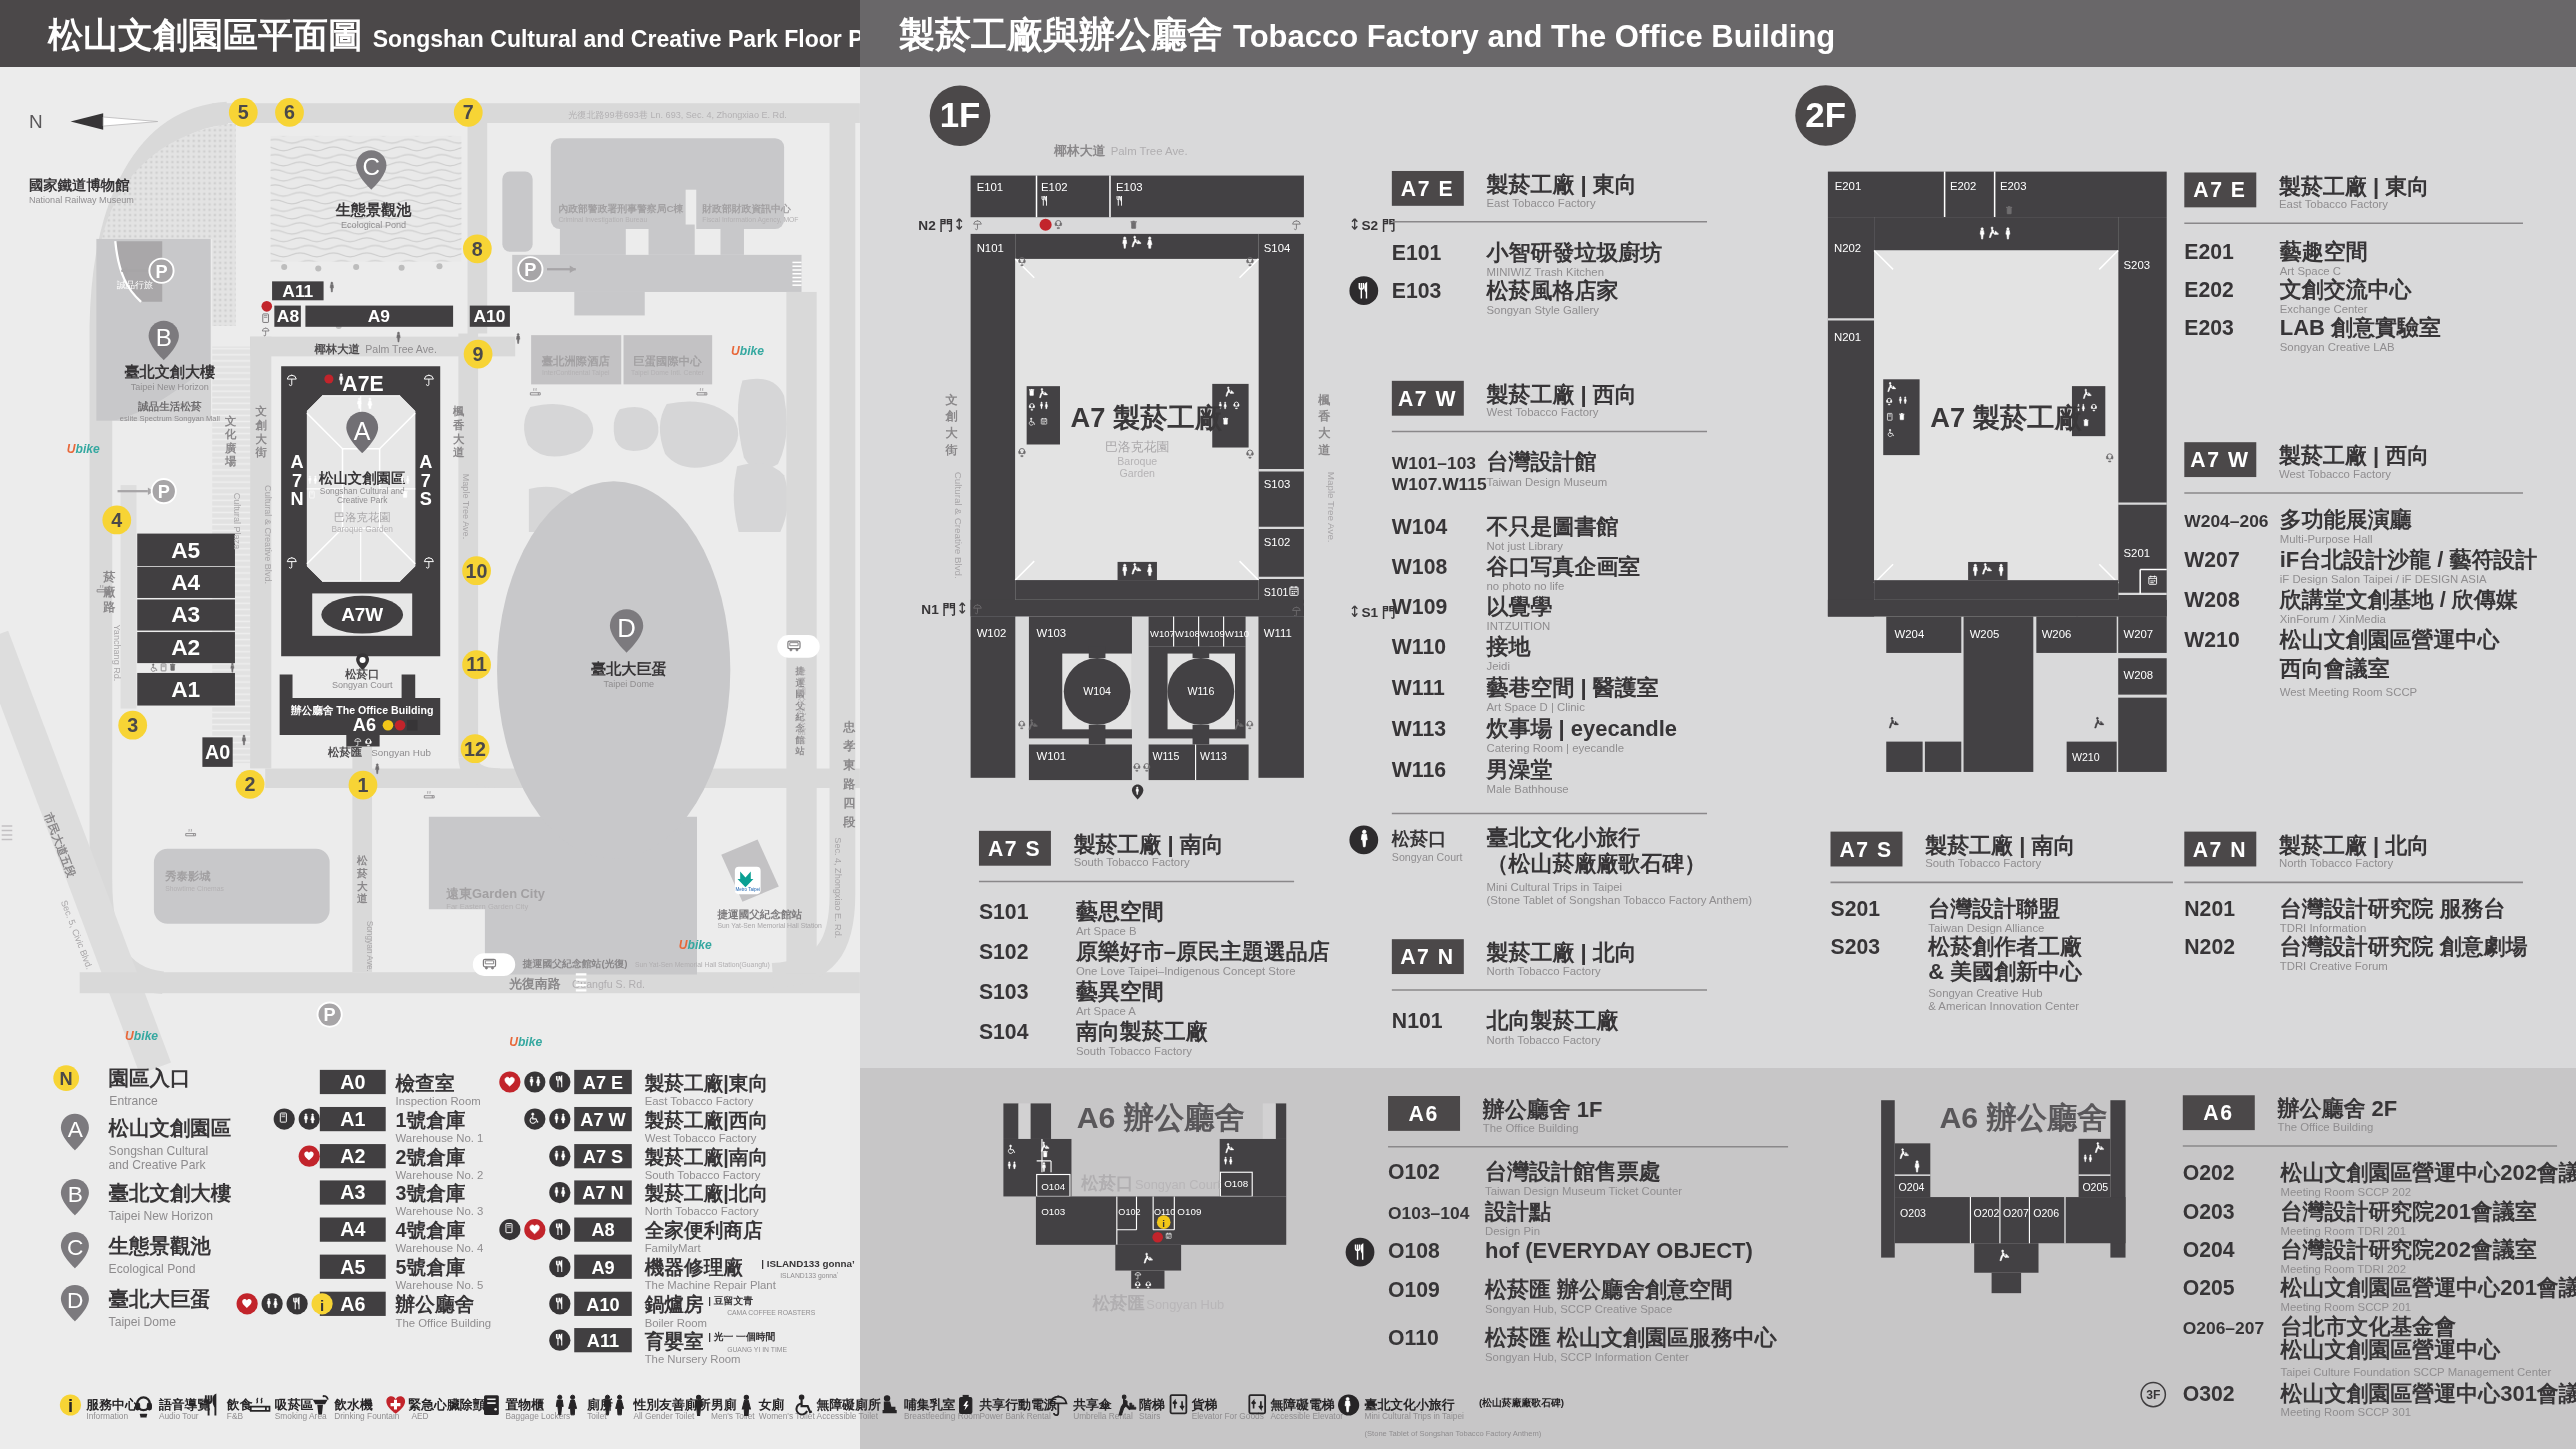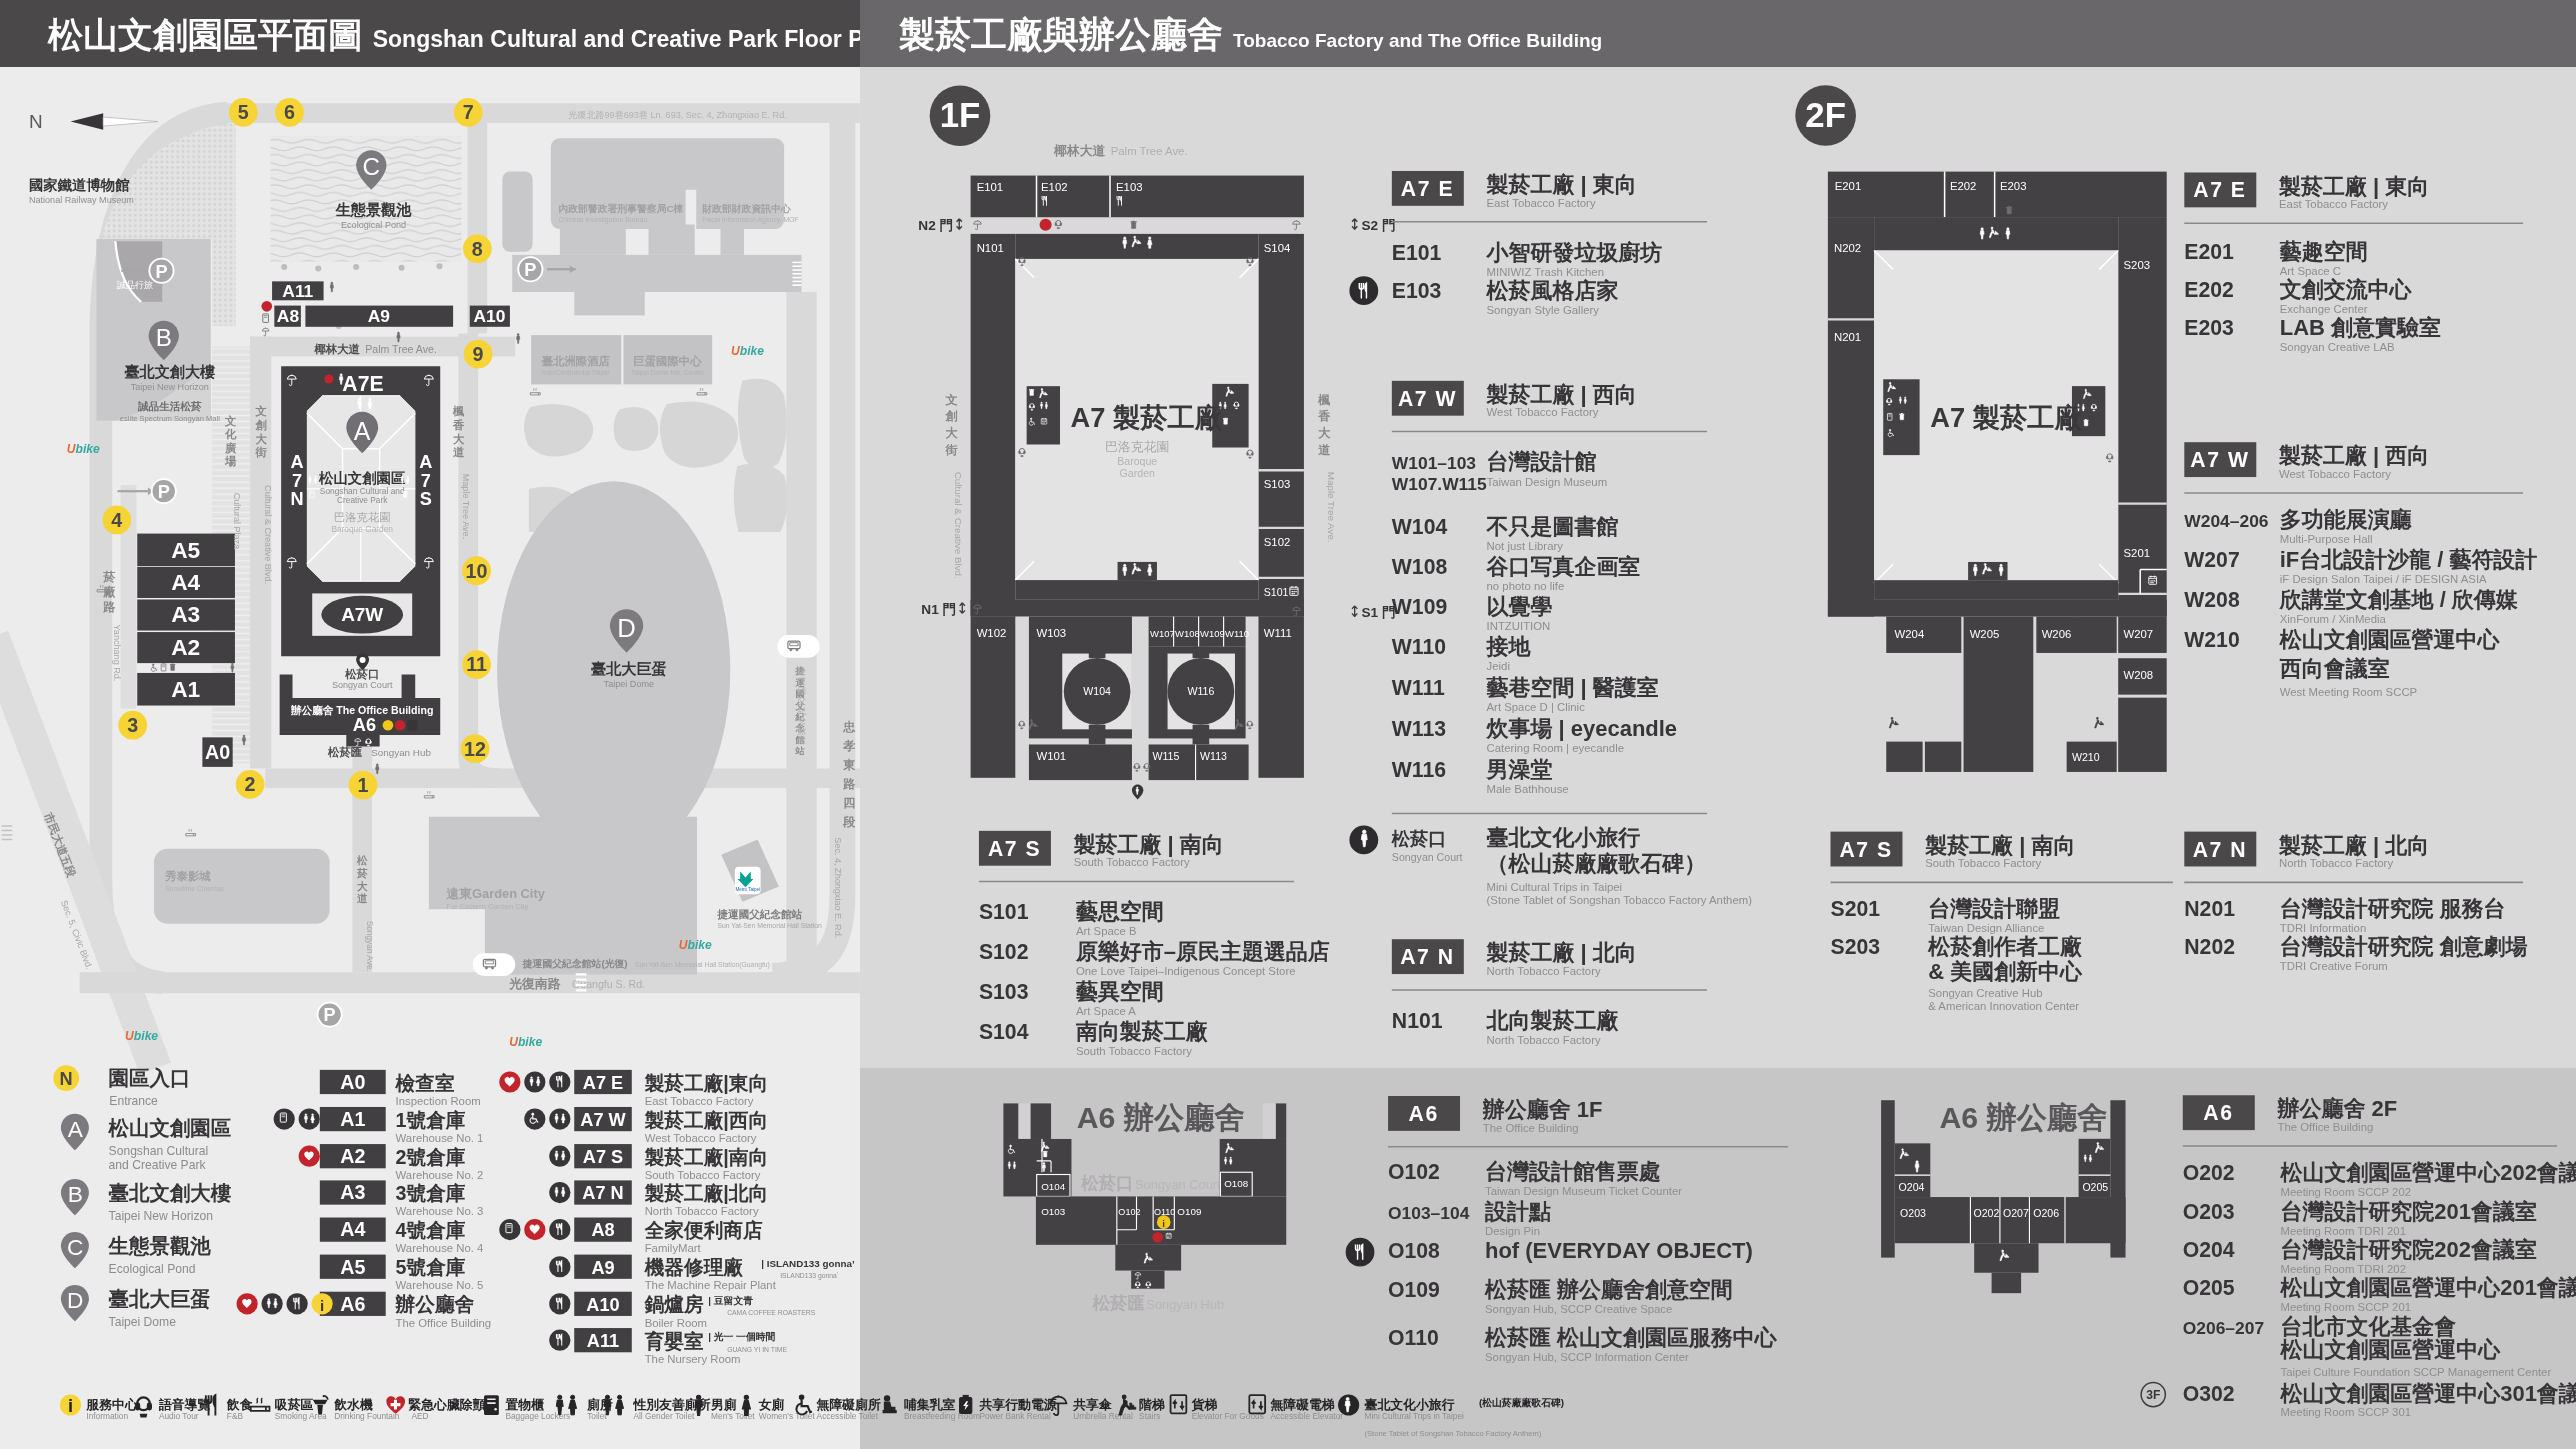--- a/index.html
+++ b/index.html
@@ -109,21 +109,21 @@
         </g>
 </defs>
     </svg>
 
 <div class="abs" style="left:0;top:0;width:860px;height:67px;background:#4b4849"></div>
 
 <div class="abs w" style="left:48px;top:12px;font-size:35px;font-weight:bold;white-space:nowrap">松山文創園區平面圖 <span style="font-size:23px;font-weight:bold">Songshan Cultural and Creative Park Floor Plan</span></div>
 
 <div class="abs" style="left:860px;top:0;width:1716px;height:67px;background:#696769"></div>
 
-<div class="abs w" style="left:899px;top:10.6px;font-size:36px;font-weight:bold;white-space:nowrap">製菸工廠與辦公廳舍 <span style="font-size:19px;font-weight:bold">Tobacco Factory and The Office Building</span></div>
+<div class="abs w" style="left:899px;top:10.6px;font-size:36px;font-weight:bold;white-space:nowrap">製菸工廠與辦公廳舍 <span style="font-size:31px;font-weight:bold">Tobacco Factory and The Office Building</span></div>
 
 <div class="abs" style="left:860px;top:67px;width:1716px;height:1001px;background:#d9d9da"></div>
 
 <div class="abs" style="left:860px;top:1068px;width:1716px;height:382px;background:#c7c6c7"></div>
 
 <svg class="abs" style="left:0;top:67px" width="860" height="1068" viewBox="0 88 1135 1410">
 <defs>
 <pattern id="dots" width="7" height="7" patternUnits="userSpaceOnUse">
           <rect width="7" height="7" fill="#e3e3e3"></rect>
           <rect x="2" y="2" width="3" height="3" fill="#d0d0d0"></rect>

